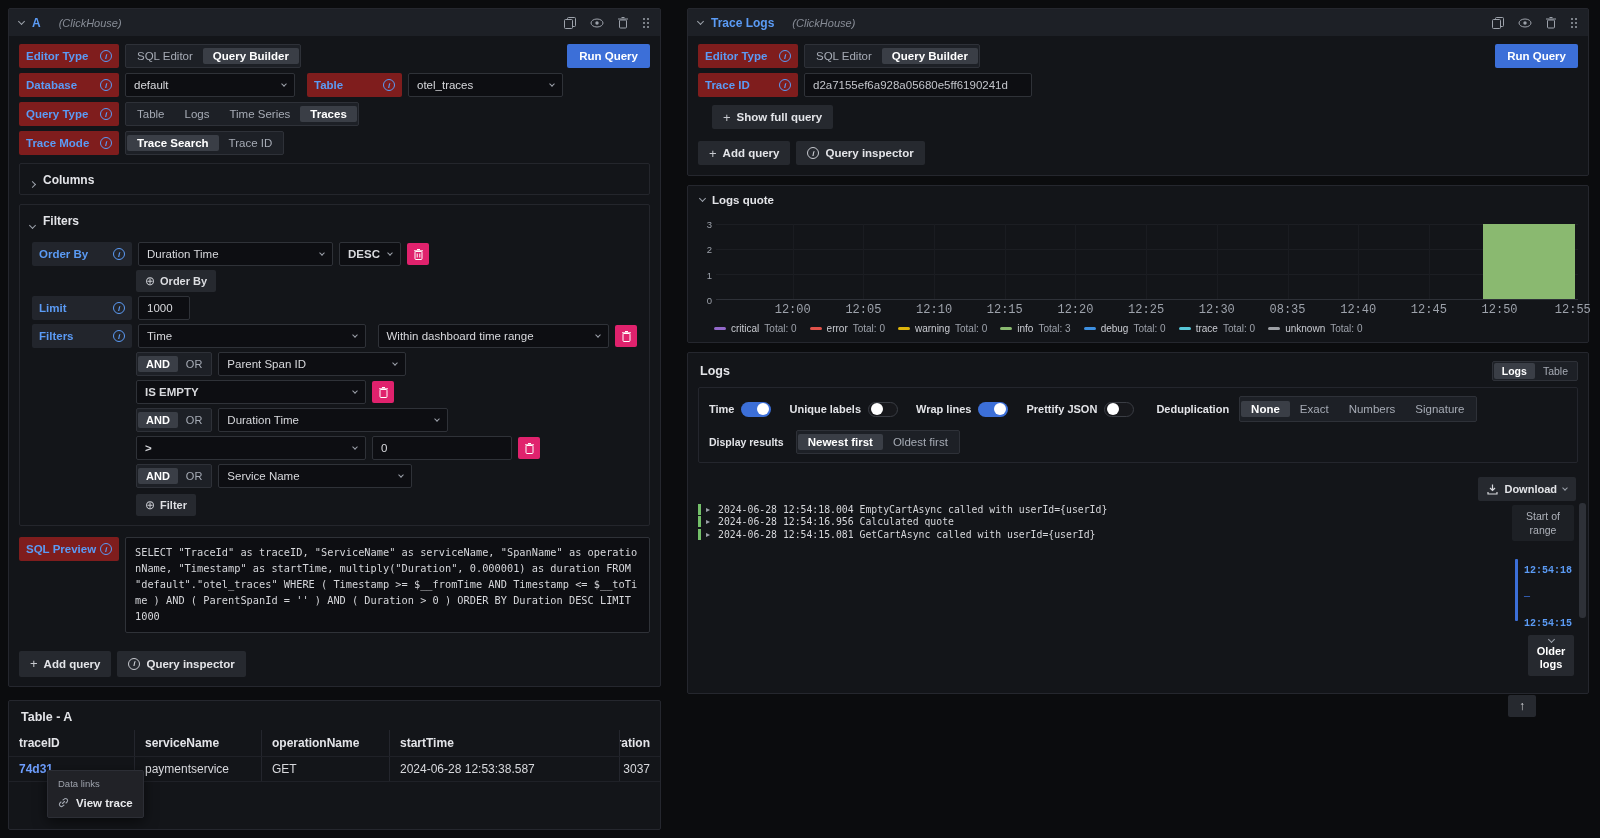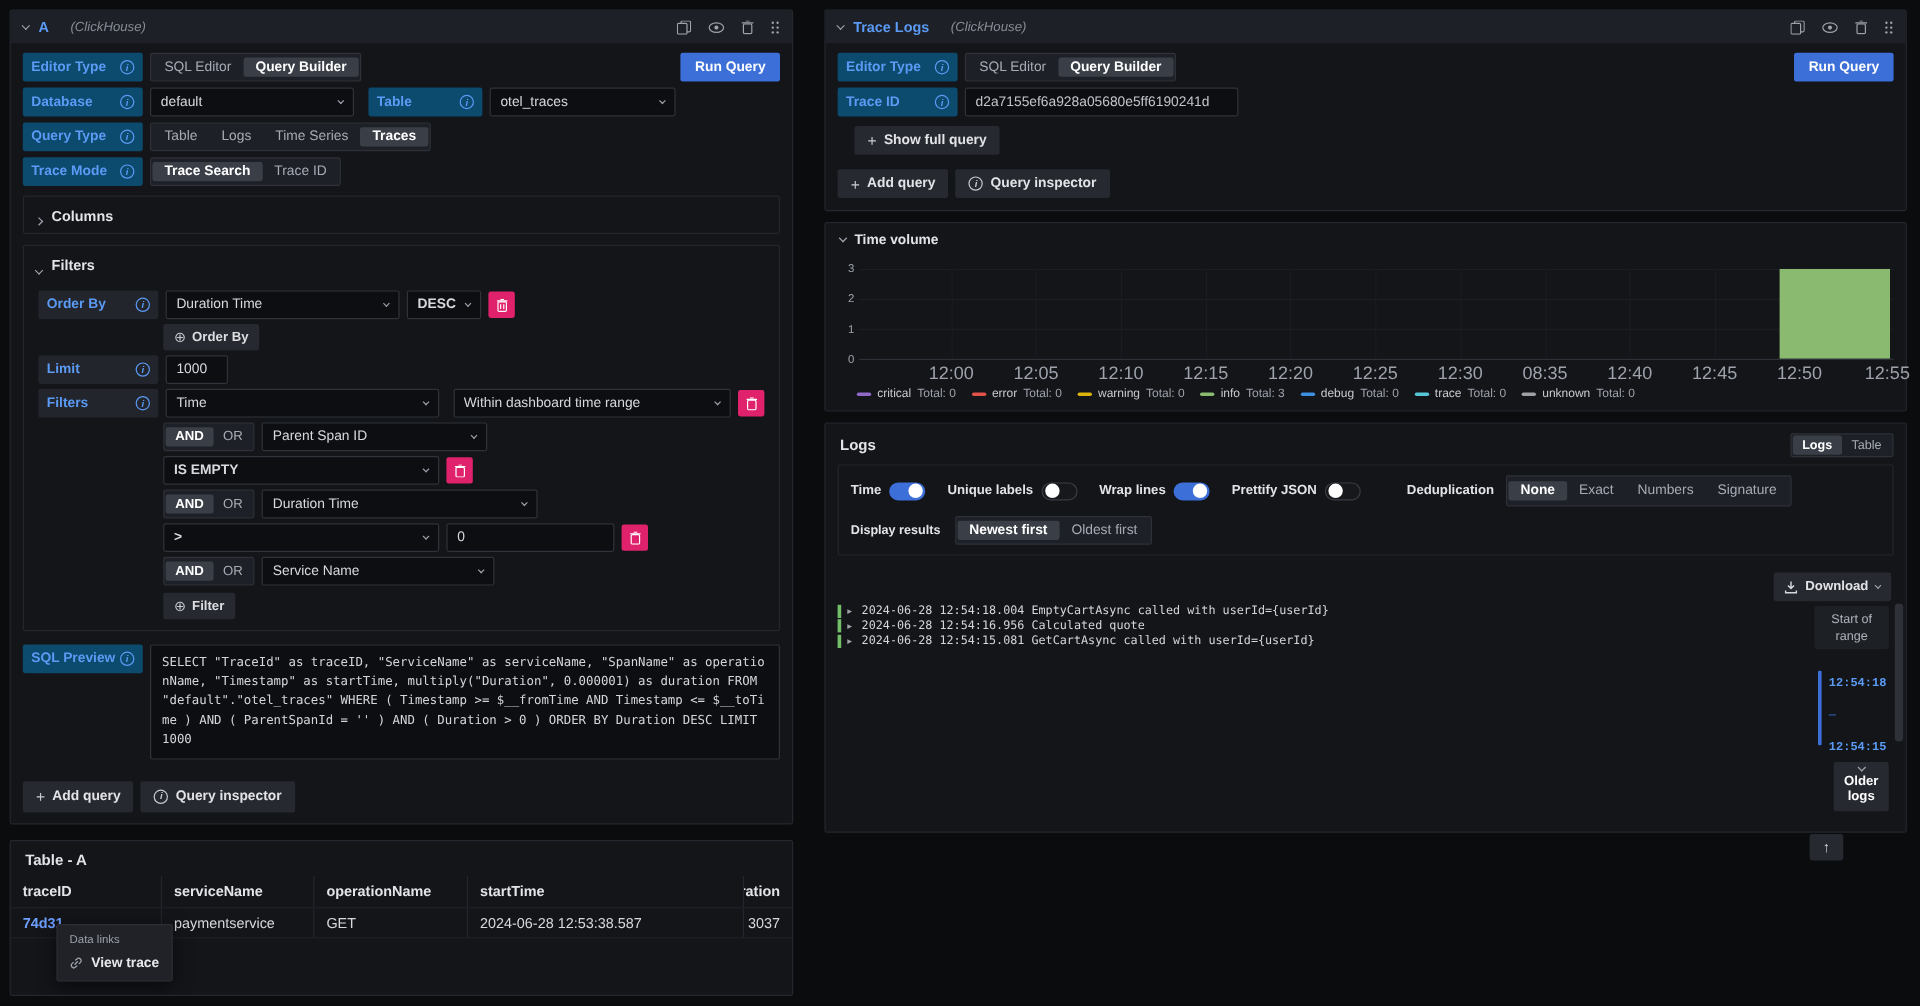--- a/index.html
+++ b/index.html
@@ -16,21 +16,21 @@
   .ph-spacer { flex:1; }
   .ph-icons { display:flex; gap:14px; align-items:center; }
   .ph-icons svg { display:block; }
 
   .chev { display:inline-block; width:5px; height:5px; border:solid #9da2ab; border-width:0 1.5px 1.5px 0; transform:rotate(45deg); margin-top:-3px; }
   .chev.right { transform:rotate(-45deg); }
   .caret { display:inline-block; width:4px; height:4px; border:solid #9da2ab; border-width:0 1.4px 1.4px 0; transform:rotate(45deg); margin-left:auto; margin-top:-2px; }
 
   .editor-body { padding:8px 10px 6px 10px; display:flex; flex-direction:column; gap:5px; }
   .row { display:flex; align-items:center; gap:6px; }
-  .label-box { width:100px; height:24px; background:#0c4a6e; border-radius:2px; display:flex; align-items:center; padding:0 7px; color:#5b9bf5; font-size:11.5px; font-weight:600; flex-shrink:0; }
+  .label-box { width:100px; height:24px; background:#7f1d1d; border-radius:2px; display:flex; align-items:center; padding:0 7px; color:#5b9bf5; font-size:11.5px; font-weight:600; flex-shrink:0; }
   .label-box .info { margin-left:auto; }
   .info { width:12px; height:12px; border:1px solid #5b9bf5; border-radius:50%; color:#5b9bf5; font-size:8px; display:inline-flex; align-items:center; justify-content:center; font-style:italic; font-weight:700; flex-shrink:0; }
   .info.grey { border-color:#c7c9cf; color:#c7c9cf; }
   .info::after { content:"i"; }
 
   .segmented { display:flex; align-items:center; background:#1d2026; border:1px solid #2e3138; border-radius:2px; padding:1px; height:24px; }
   .seg { padding:2px 10px; font-size:11.5px; color:#a6abb5; border-radius:2px; cursor:pointer; white-space:nowrap; }
   .seg.active { background:#3a3e46; color:#fff; font-weight:700; }
 
   .btn-primary { margin-left:auto; height:24px; background:#3c6fd8; color:#fff; border:none; border-radius:2px; font-size:11.5px; font-weight:700; padding:0 12px; cursor:pointer; }
@@ -82,21 +82,21 @@
   .lv-panel { padding:6px 0 4px 0; }
   .lv-header { display:flex; align-items:center; gap:7px; font-size:11.5px; font-weight:700; color:#e3e4e8; padding:2px 12px 6px 12px; }
   .chart-wrap { display:flex; padding:8px 10px 0 8px; }
   .y-axis { width:20px; position:relative; height:76px; margin-top:4px; }
   .y-axis span { position:absolute; right:4px; font-size:9.5px; color:#9da2ab; transform:translateY(-50%); }
   .plot { flex:1; position:relative; height:76px; margin-top:4px; border-bottom:1px solid #2e3138; overflow:hidden; }
   .hgrid { position:absolute; left:0; right:0; height:1px; background:#1c1e23; }
   .vgrid { position:absolute; top:0; bottom:0; width:1px; background:#1a1c21; }
   .bar { position:absolute; top:0; bottom:0; }
   .x-axis { position:relative; height:14px; margin:3px 10px 0 28px; }
-  .x-axis span { position:absolute; transform:translateX(-50%); font-size:15px; color:#9da2ab; white-space:nowrap; }
+  .x-axis span { position:absolute; transform:translateX(-50%); font-size:12px; color:#9da2ab; white-space:nowrap;font-family:Liberation Mono, monospace; }
   .legend { display:flex; gap:13px; padding:6px 10px 4px 26px; align-items:center; flex-wrap:nowrap; overflow:hidden; }
   .leg-item { display:flex; align-items:center; gap:5px; white-space:nowrap; }
   .swatch { width:12px; height:3px; border-radius:2px; }
   .leg-label { font-size:10px; color:#c9cbd1;text-align:right; }
   .leg-total { font-size:10px; color:#9da2ab; }
 
   
   .logs-panel { height:342px; position:relative; }
   .lp-header { display:flex; align-items:center; padding:8px 10px 6px 12px; }
   .lp-title { font-size:12.5px; font-weight:600; color:#e3e4e8; }
@@ -107,21 +107,21 @@
   .controls-box { margin:0 10px; border:1px solid #24262d; border-radius:2px; padding:8px 10px; display:flex; flex-direction:column; gap:8px; }
   .ctl-row { display:flex; align-items:center; gap:10px; }
   .tgl { display:flex; align-items:center; gap:7px; margin-right:8px; }
   .tgl-label { font-size:11px; font-weight:700; color:#e3e4e8; }
   .switch { width:30px; height:15px; border-radius:8px; position:relative; flex-shrink:0; cursor:pointer; }
   .switch.on { background:#3c6fd8; }
   .switch.off { background:#17181c; border:1px solid #3a3d44; }
   .knob { position:absolute; top:1.5px; width:12px; height:12px; border-radius:50%; background:#fff; }
   .switch.on .knob { right:2px; }
   .switch.off .knob { left:1.5px; top:0.5px; }
-  .dedup-label { font-size:11px; font-weight:700; color:#e3e4e8; margin-left:20px; }
+  .dedup-label { font-size:11px; font-weight:700; color:#e3e4e8; margin-left:4px; }
   .dr-label { font-size:10.5px; font-weight:700; color:#e3e4e8; margin-right:2px; }
 
   .log-area { position:relative; height:250px; margin-top:4px; }
   .download-btn { position:absolute; top:10px; right:12px; height:24px; background:#26292f; border:none; border-radius:2px; color:#e3e4e8; font-size:11px; font-weight:600; display:inline-flex; align-items:center; gap:6px; padding:0 9px; cursor:pointer; }
   .log-lines { position:absolute; top:36px; left:10px; right:110px; display:flex; flex-direction:column; }
   .log-line { display:flex; align-items:center; height:12.5px; gap:5px; }
   .lvl-bar { width:3px; height:11px; background:#73bf69; flex-shrink:0; }
   .log-chev { font-size:8px; color:#9da2ab; width:7px; }
   .log-text { font-family:"DejaVu Sans Mono",monospace; font-size:9.8px; color:#d5d6da; white-space:nowrap; }
 
@@ -513,21 +513,21 @@
         <button class="toolbar-btn" style="height:24px">
           <span class="info grey"></span>
           <span>Query inspector</span>
         </button>
       </div>
     </div>
 
     <div class="panel lv-panel">
       <div class="lv-header">
         <span class="chev"></span>
-        <span>Time volume</span>
+        <span>Logs quote</span>
       </div>
       <div class="chart-wrap">
         <div class="y-axis">
           <span style="top:0%">3</span>
           <span style="top:33.3%">2</span>
           <span style="top:66.6%">1</span>
           <span style="top:100%">0</span>
         </div>
         <div class="plot">
           <div class="hgrid" style="top:0"></div>

